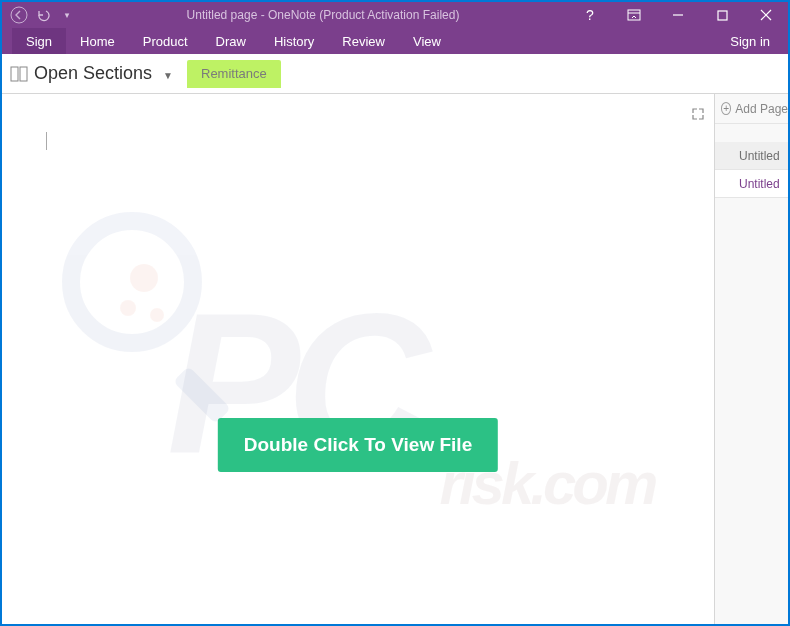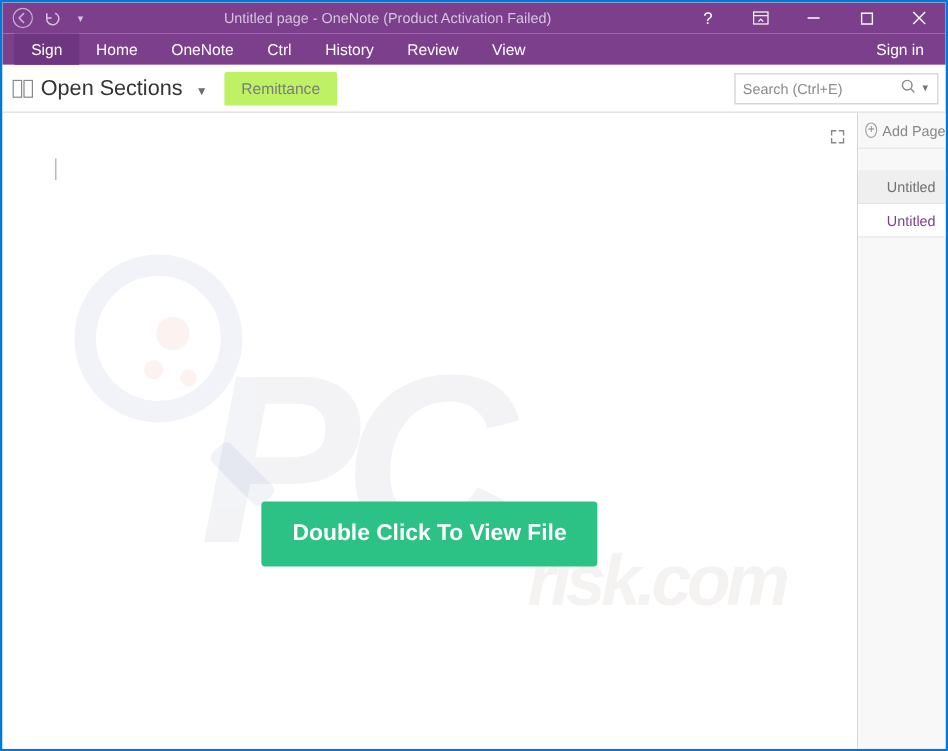--- a/index.html
+++ b/index.html
@@ -240,22 +240,22 @@
           <line x1="1" y1="1" x2="11" y2="11" stroke="#fff" stroke-width="1.2"></line>
           <line x1="11" y1="1" x2="1" y2="11" stroke="#fff" stroke-width="1.2"></line>
         </svg>
     </div>
   </div>
 </div>
 
 <div class="ribbon">
   <div class="tab file">Sign</div>
   <div class="tab">Home</div>
-  <div class="tab">OneNote</div>
-  <div class="tab">Ctrl</div>
+  <div class="tab">Product</div>
+  <div class="tab">Draw</div>
   <div class="tab">History</div>
   <div class="tab">Review</div>
   <div class="tab">View</div>
   <div class="spacer"></div>
   <div class="signin">Sign in</div>
 </div>
 
 <div class="section-bar">
   <div class="notebook-icon">
     <svg width="18" height="16" viewBox="0 0 18 16">
@@ -264,32 +264,20 @@
       </svg>
   </div>
   <div class="open-sections">
     <span>Open Sections</span>
     <span class="chev">▼</span>
   </div>
   <div class="section-tab">
     <span>Remittance</span>
   </div>
   <div class="section-spacer"></div>
-  <div class="search">
-    <span>Search (Ctrl+E)</span>
-    <div class="search-icons">
-      <span>
-        <svg width="12" height="12" viewBox="0 0 12 12">
-            <circle cx="5" cy="5" r="4" stroke="#888" stroke-width="1.2" fill="none"></circle>
-            <line x1="8" y1="8" x2="11" y2="11" stroke="#888" stroke-width="1.2"></line>
-          </svg>
-      </span>
-      <span style="font-size:8px;">▼</span>
-    </div>
-  </div>
 </div>
 
 <div class="content">
   <div class="canvas">
     <div class="expand-icon">
       <svg width="12" height="12" viewBox="0 0 12 12">
           <path d="M1 5 L1 1 L5 1 M7 1 L11 1 L11 5 M11 7 L11 11 L7 11 M5 11 L1 11 L1 7" stroke="#888" stroke-width="1.2" fill="none"></path>
         </svg>
     </div>
     <div class="cursor-line"></div>

